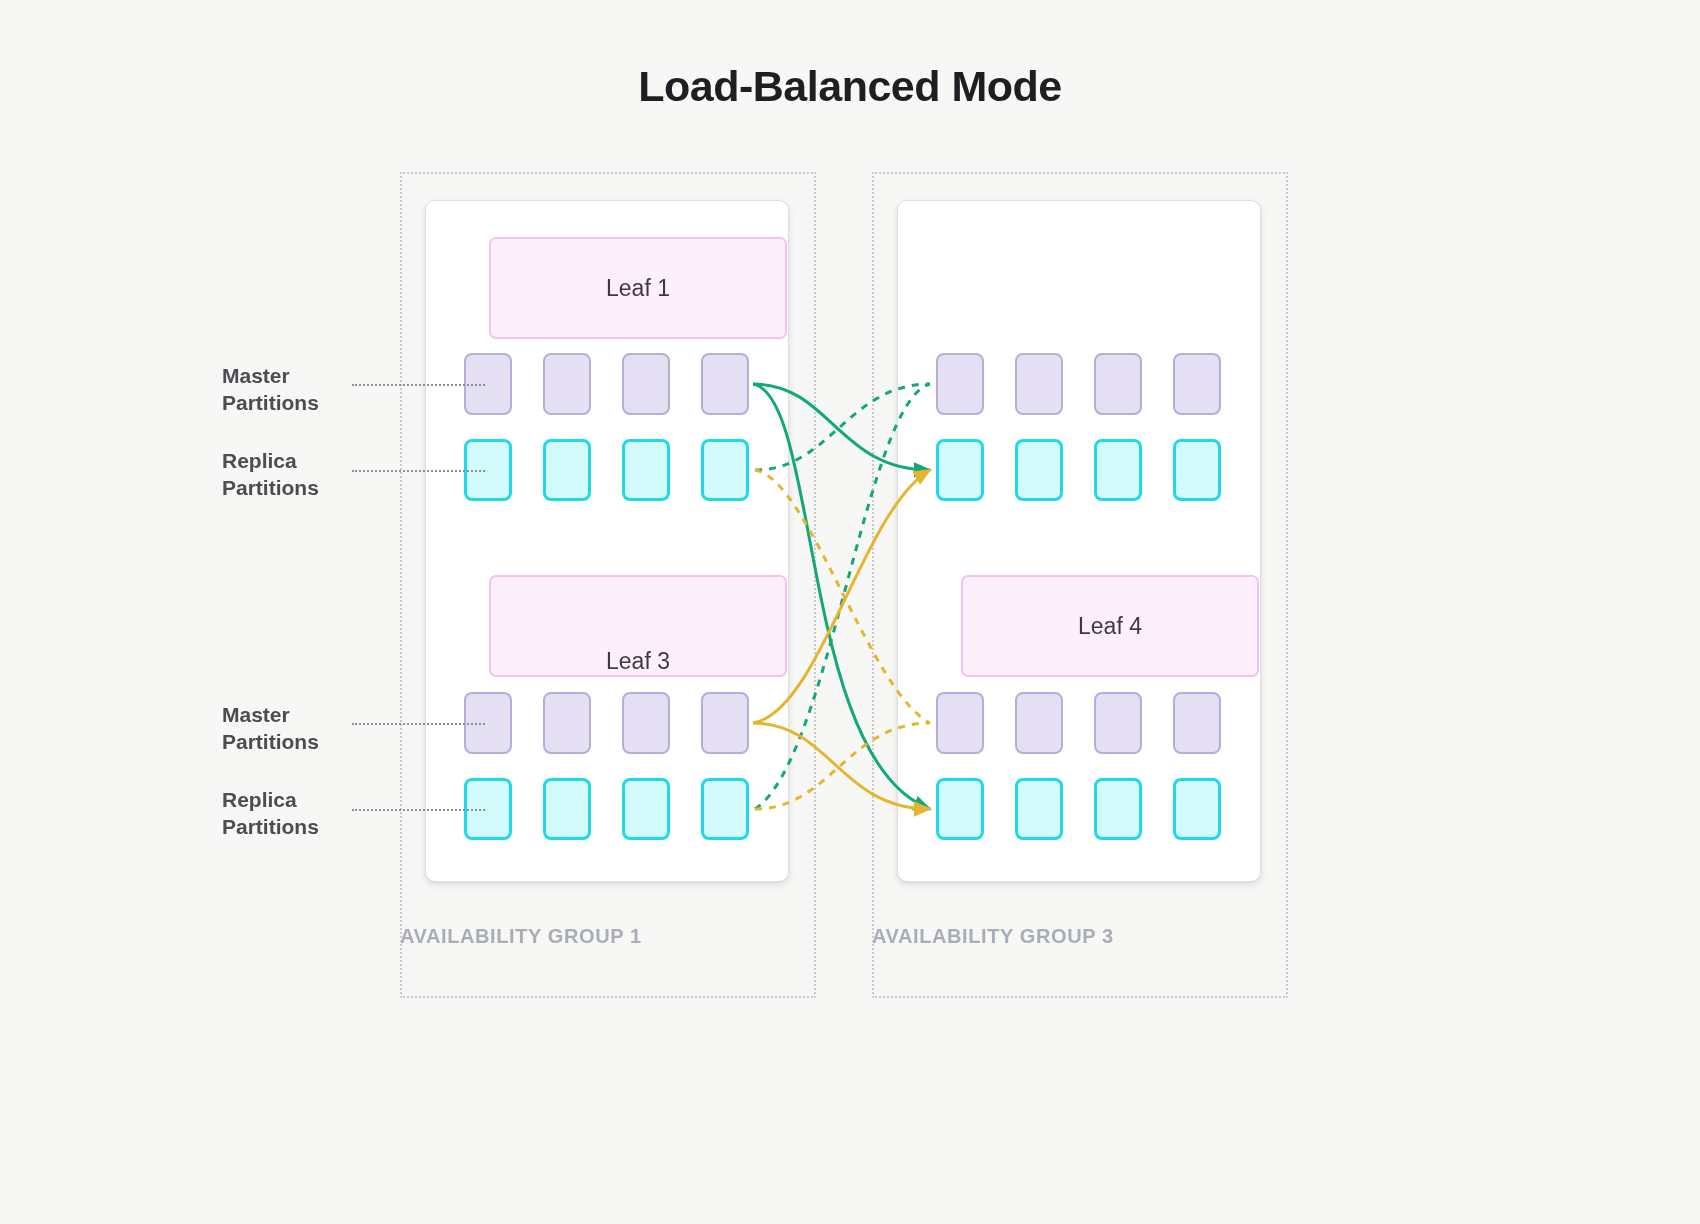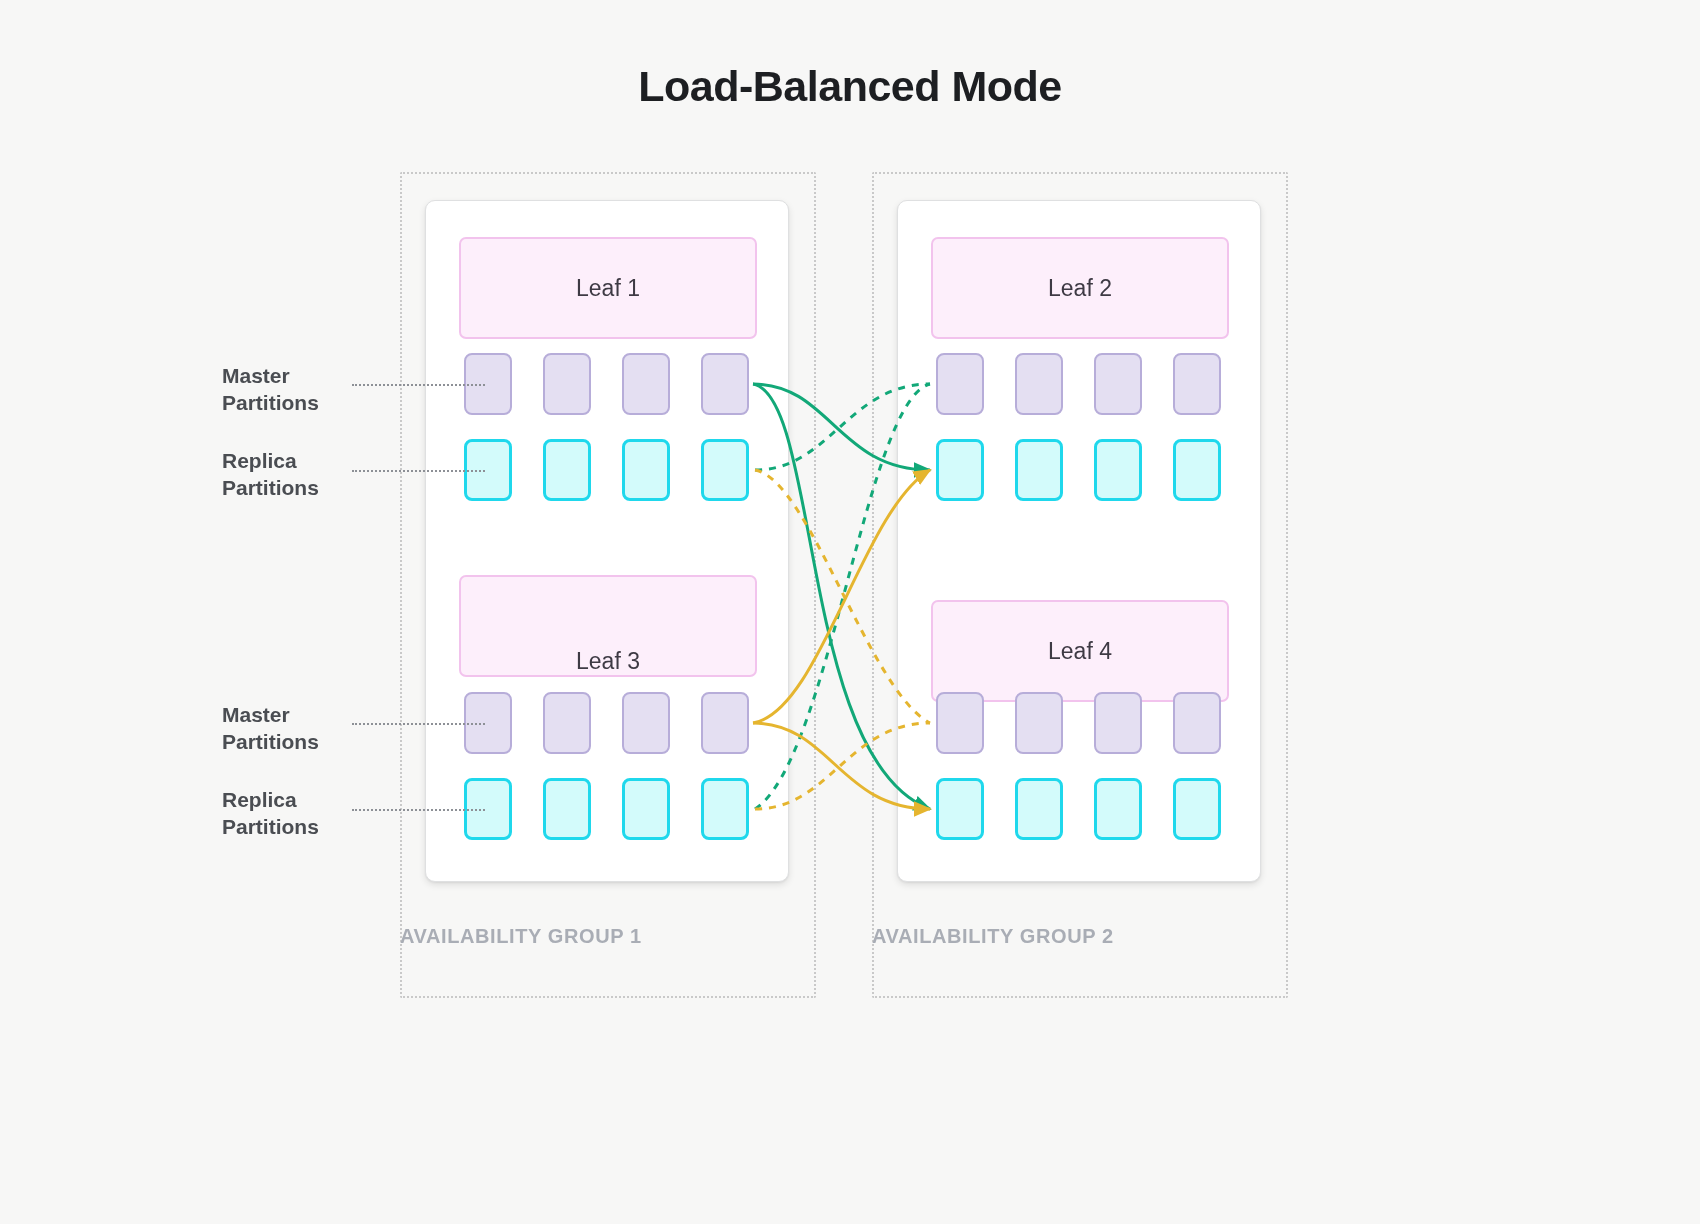--- a/index.html
+++ b/index.html
@@ -73,25 +73,26 @@
     background: #fdeffb;
     border: 2px solid #f2c3ed;
     border-radius: 7px;
     display: flex;
     align-items: center;
     justify-content: center;
     font-size: 23px;
     color: #3e3a44;
     width: 294px;
     height: 98px;
+    margin-left: 30px;
   }
   #leaf-1 { left: 459px; top: 237px; }
   #leaf-2 { left: 931px; top: 237px; }
   #leaf-3 { left: 459px; top: 575px; align-items: flex-end; }
-  #leaf-4 { left: 931px; top: 600px; }
+  #leaf-4 { left: 931px; top: 575px; }
 
   
   .part {
     position: absolute;
     width: 48px;
     height: 62px;
     border-radius: 8px;
     box-sizing: border-box;
   }
   .part.master {
@@ -145,23 +146,20 @@
   <div class="title">Load-Balanced Mode</div>
 
   <div class="ag-boundary" id="ag1-boundary"></div>
   <div class="ag-boundary" id="ag2-boundary"></div>
 
   <div class="node-card" id="card-left"></div>
   <div class="node-card" id="card-right"></div>
 
   <div class="leaf-box" id="leaf-1">
     <span>Leaf 1</span>
-  </div>
-  <div class="leaf-box" id="leaf-2">
-    <span>Leaf 2</span>
   </div>
   <div class="leaf-box" id="leaf-3">
     <span>Leaf 3</span>
   </div>
   <div class="leaf-box" id="leaf-4">
     <span>Leaf 4</span>
   </div>
 
   <div id="partitions-layer">
       <div class="part master" style="left: 464px; top: 353px;"></div>
@@ -214,21 +212,21 @@
     <div>Replica</div>
     <div>Partitions</div>
   </div>
 
   <div class="leader-line" id="leader-1"></div>
   <div class="leader-line" id="leader-2"></div>
   <div class="leader-line" id="leader-3"></div>
   <div class="leader-line" id="leader-4"></div>
 
   <div class="ag-label" id="ag1-label">AVAILABILITY GROUP 1</div>
-  <div class="ag-label" id="ag2-label">AVAILABILITY GROUP 2</div>
+  <div class="ag-label" id="ag2-label">AVAILABILITY GROUP 3</div>
 
   <svg id="connectors" viewBox="0 0 1700 1224">
     <defs>
       <marker id="arrow-green" markerWidth="7" markerHeight="7" refX="5.4" refY="3" orient="auto">
         <path d="M0,0.4 L6,3 L0,5.6 Z" fill="#12a878"></path>
       </marker>
       <marker id="arrow-yellow" markerWidth="7" markerHeight="7" refX="5.4" refY="3" orient="auto">
         <path d="M0,0.4 L6,3 L0,5.6 Z" fill="#e5b52f"></path>
       </marker>
     </defs>

